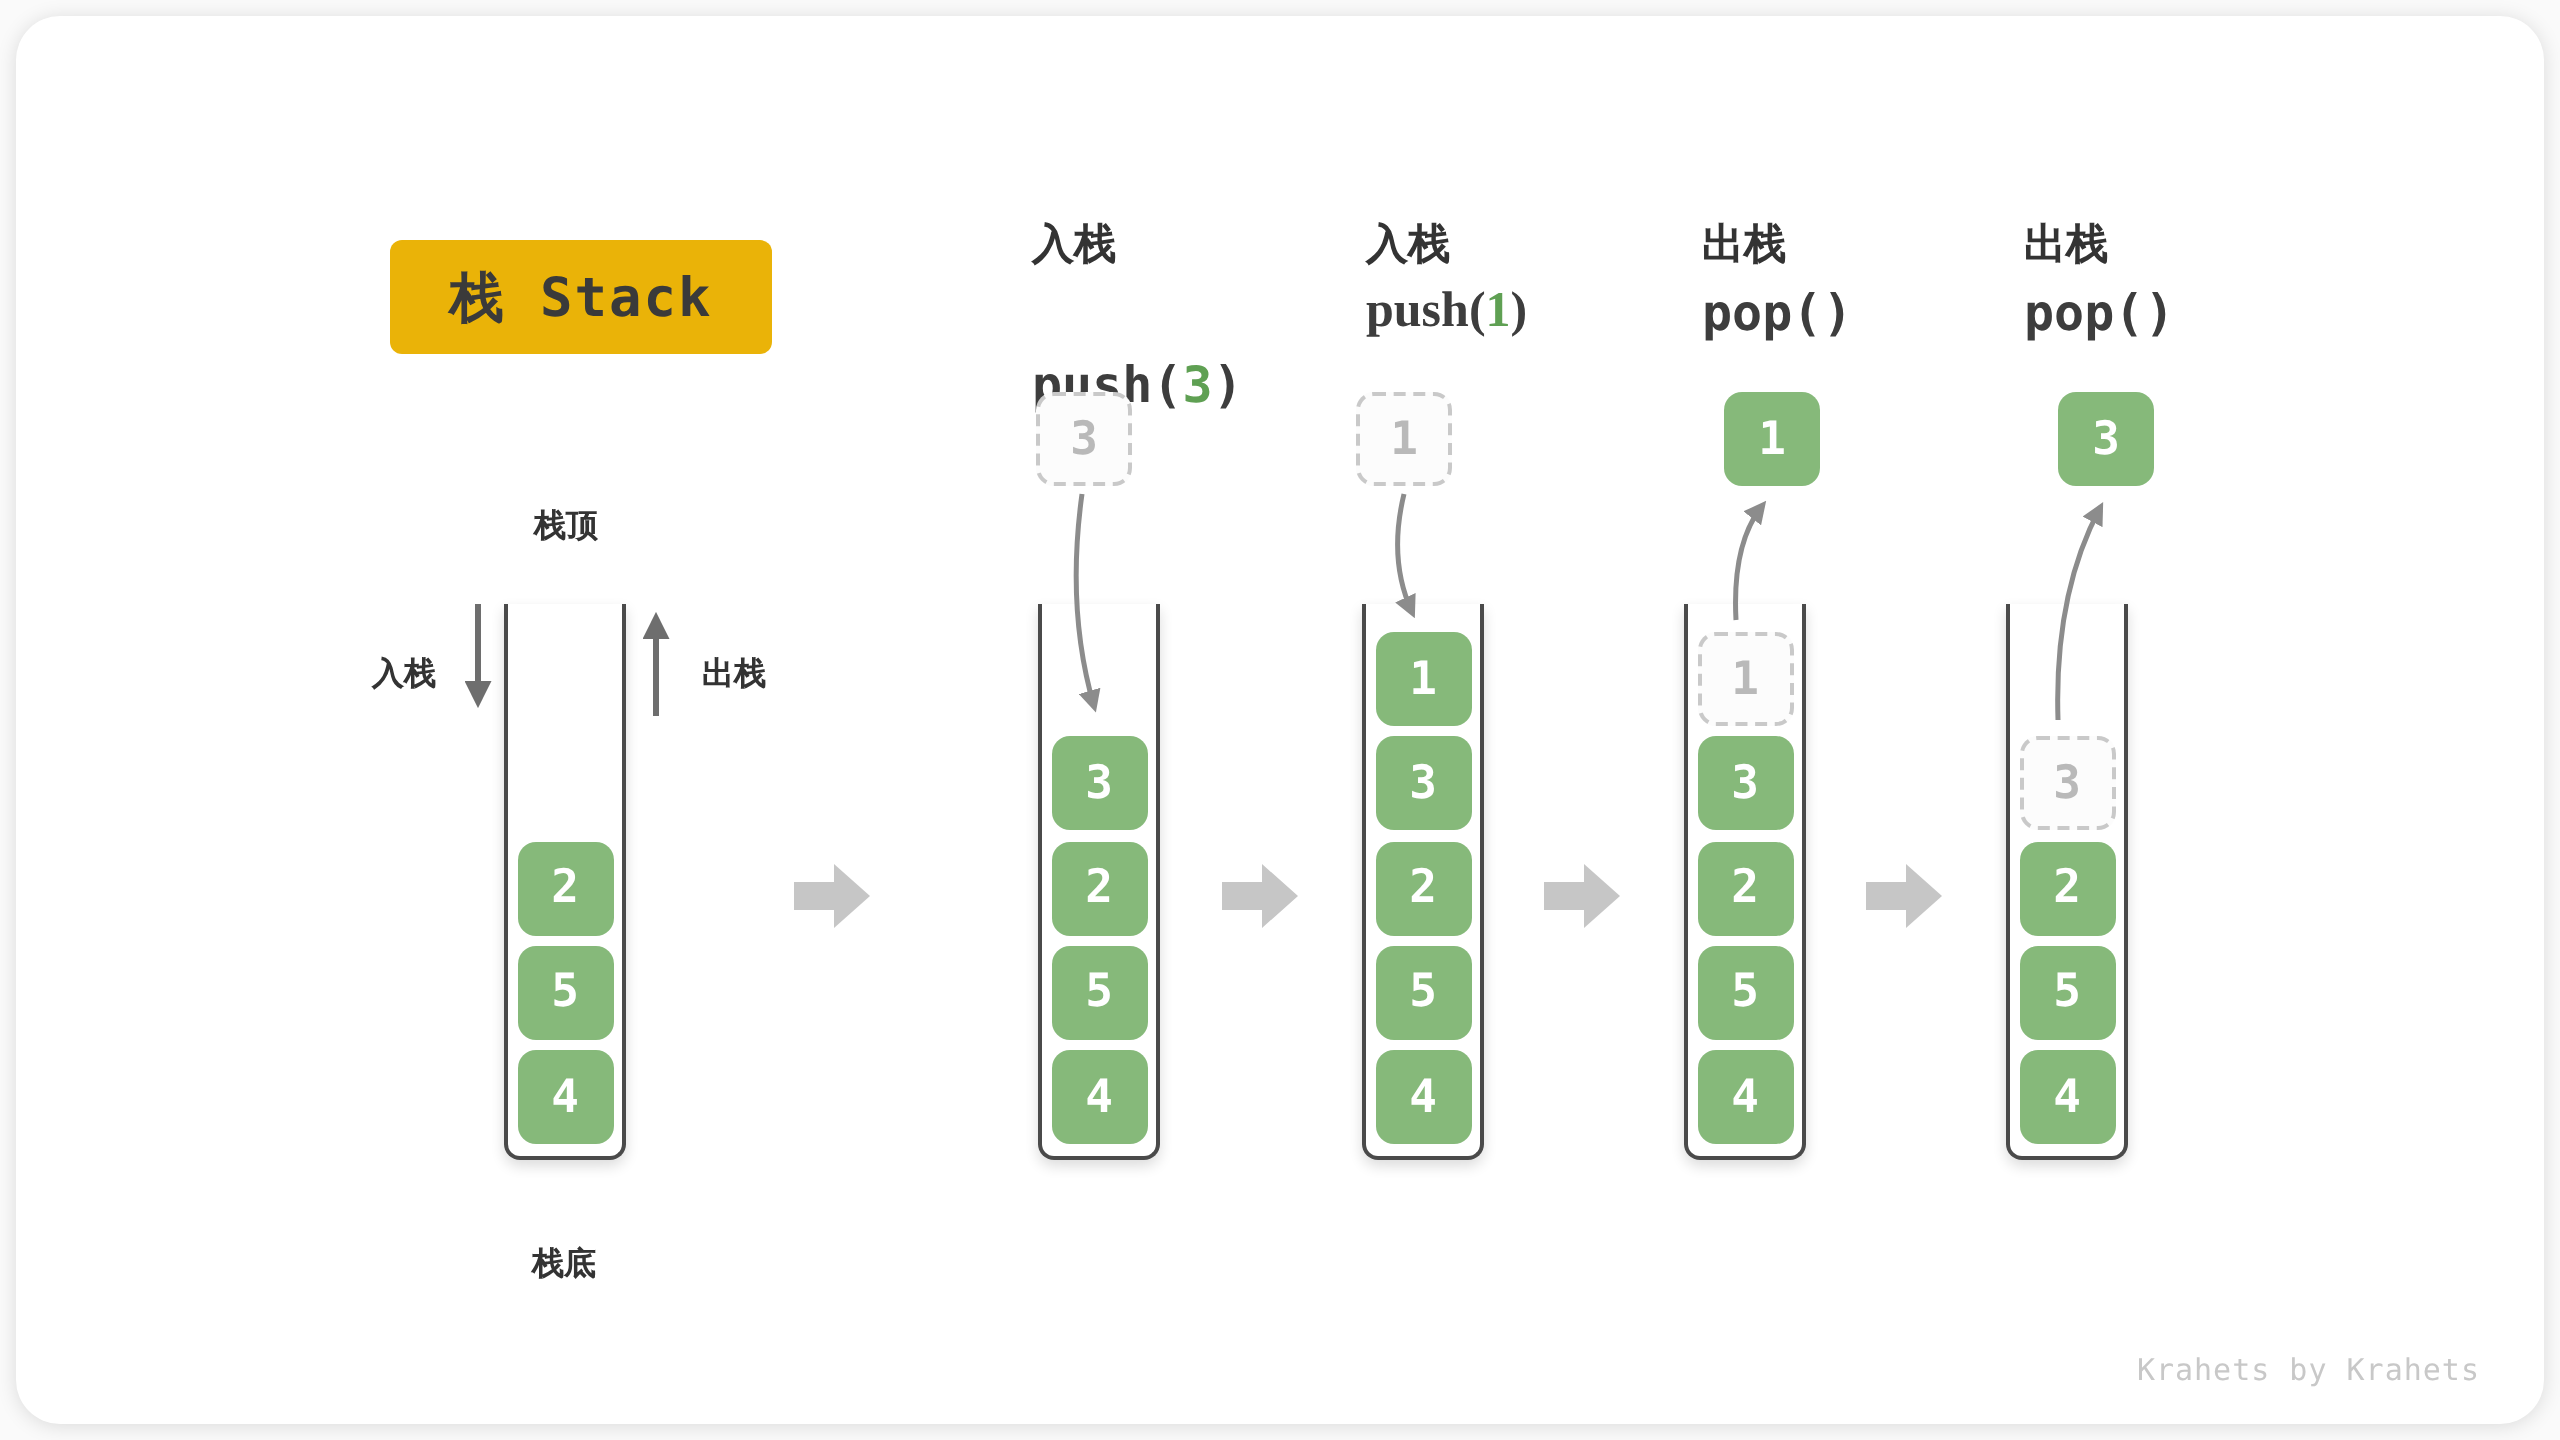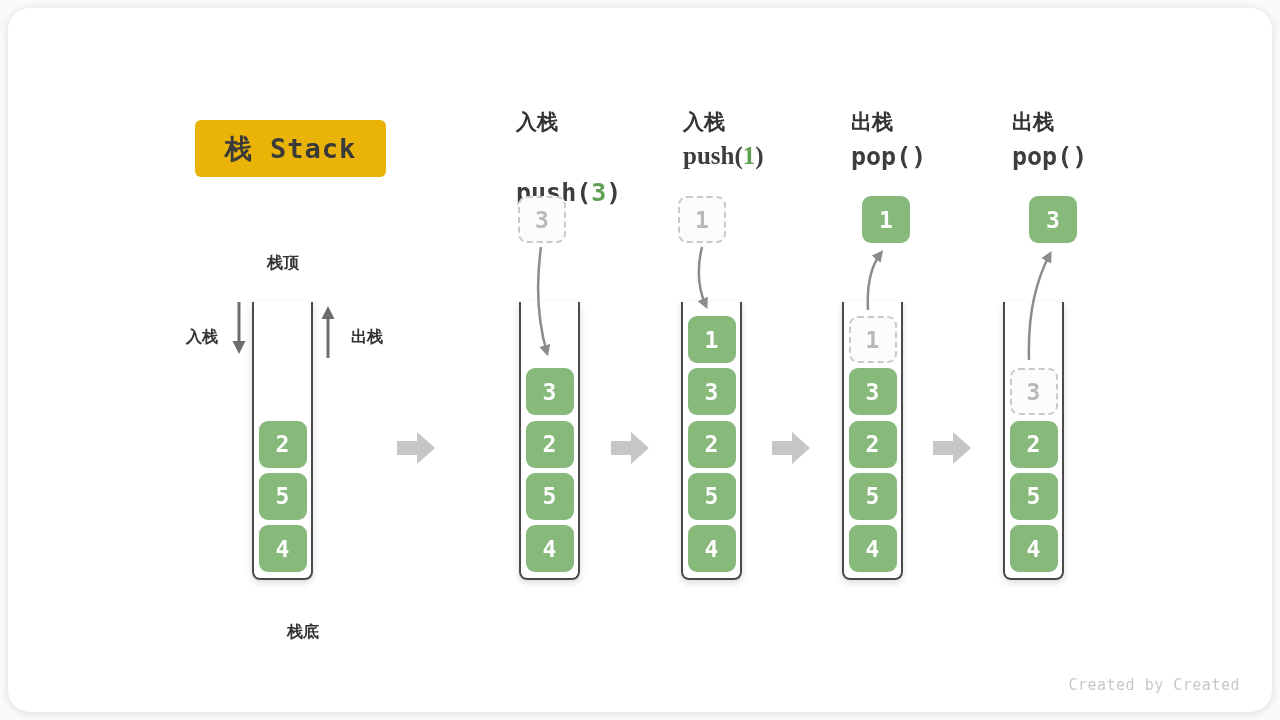--- a/index.html
+++ b/index.html
@@ -31,21 +31,21 @@
 </head>
 <body>
 
 <div class="card">
 
   <div class="title-box">
     <span>栈 Stack</span>
   </div>
 
   <div class="cn-label" style="left:259px;top:245px;">栈顶</div>
-  <div class="cn-label" style="left:258px;top:614px;margin-left:21px;">栈底</div>
+  <div class="cn-label" style="left:258px;top:614px;">栈底</div>
   <div class="cn-label" style="left:178px;top:319px;">入栈</div>
   <div class="cn-label" style="left:343px;top:319px;">出栈</div>
 
   <div id="built-content">
       <div class="op-cn" style="left: 508px; top: 100px;">入栈</div>
       <div class="op-code" style="left: 508px; top: 134px; margin-top: 36px;"><span>push(</span><span class="arg">3</span><span>)</span></div>
       <div class="op-cn" style="left: 675px; top: 100px;">入栈</div>
       <div class="op-code" style="left: 675px; top: 134px; font-family: Liberation Serif, serif;"><span>push(</span><span class="arg">1</span><span>)</span></div>
       <div class="op-cn" style="left: 843px; top: 100px;">出栈</div>
       <div class="op-code" style="left: 843px; top: 134px;"><span>pop(</span><span class="arg"></span><span>)</span></div>
@@ -100,14 +100,14 @@
     <path d="M 694 239 Q 686 272 698 298" stroke="#8c8c8c" stroke-width="2.5" fill="none" marker-end="url(#ah-mid)"></path>
     <path d="M 860 302 Q 858 264 873 245" stroke="#8c8c8c" stroke-width="2.5" fill="none" marker-end="url(#ah-mid)"></path>
     <path d="M 1021 352 Q 1019 289 1042 246" stroke="#8c8c8c" stroke-width="2.5" fill="none" marker-end="url(#ah-mid)"></path>
 
     <polygon points="389,433 409,433 409,424 427,440 409,456 409,447 389,447" fill="#c6c6c6"></polygon>
     <polygon points="603,433 623,433 623,424 641,440 623,456 623,447 603,447" fill="#c6c6c6"></polygon>
     <polygon points="764,433 784,433 784,424 802,440 784,456 784,447 764,447" fill="#c6c6c6"></polygon>
     <polygon points="925,433 945,433 945,424 963,440 945,456 945,447 925,447" fill="#c6c6c6"></polygon>
   </svg>
 
-  <div class="watermark">Created by Created</div>
+  <div class="watermark">Krahets by Krahets</div>
 </div>
 
 </body></html>

